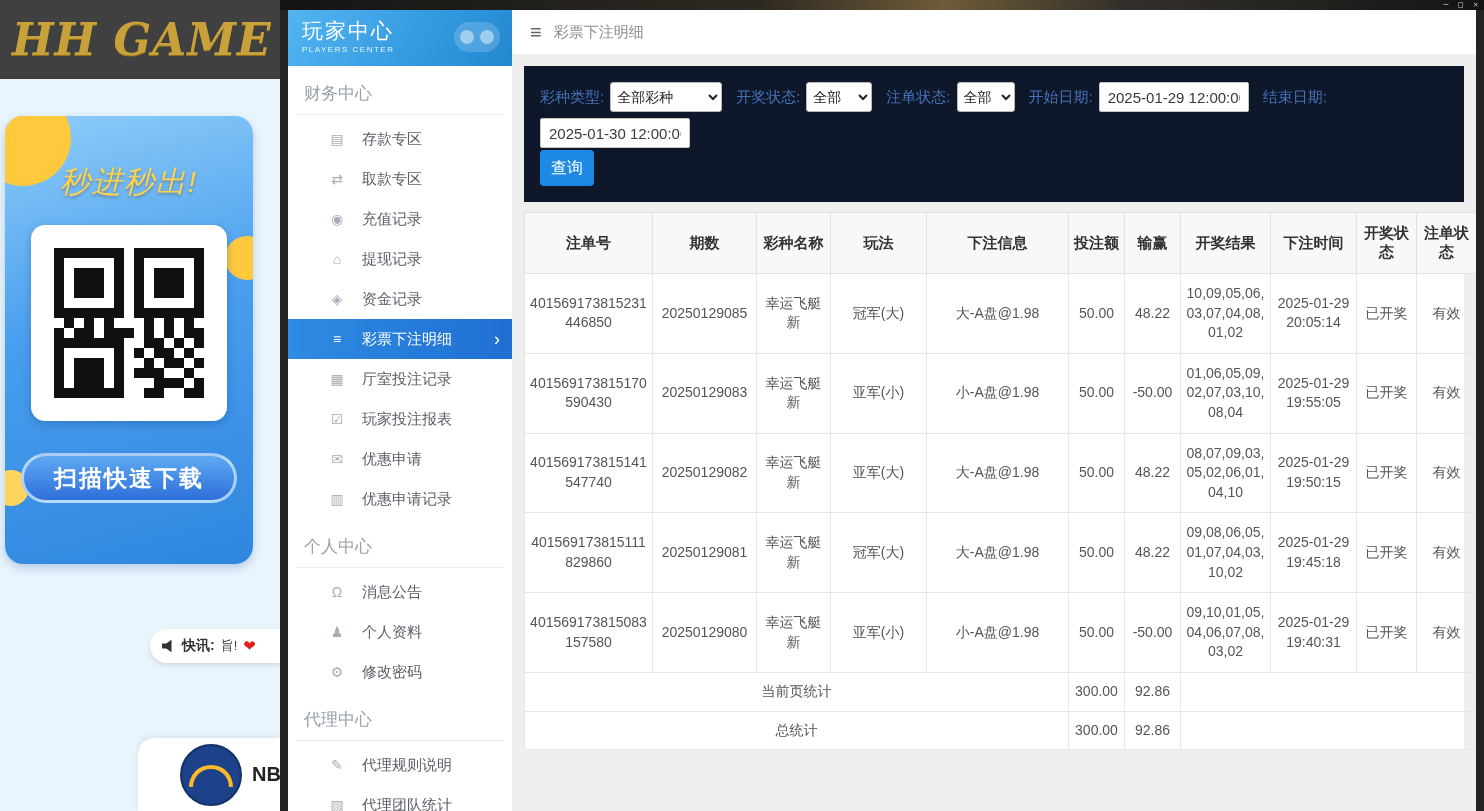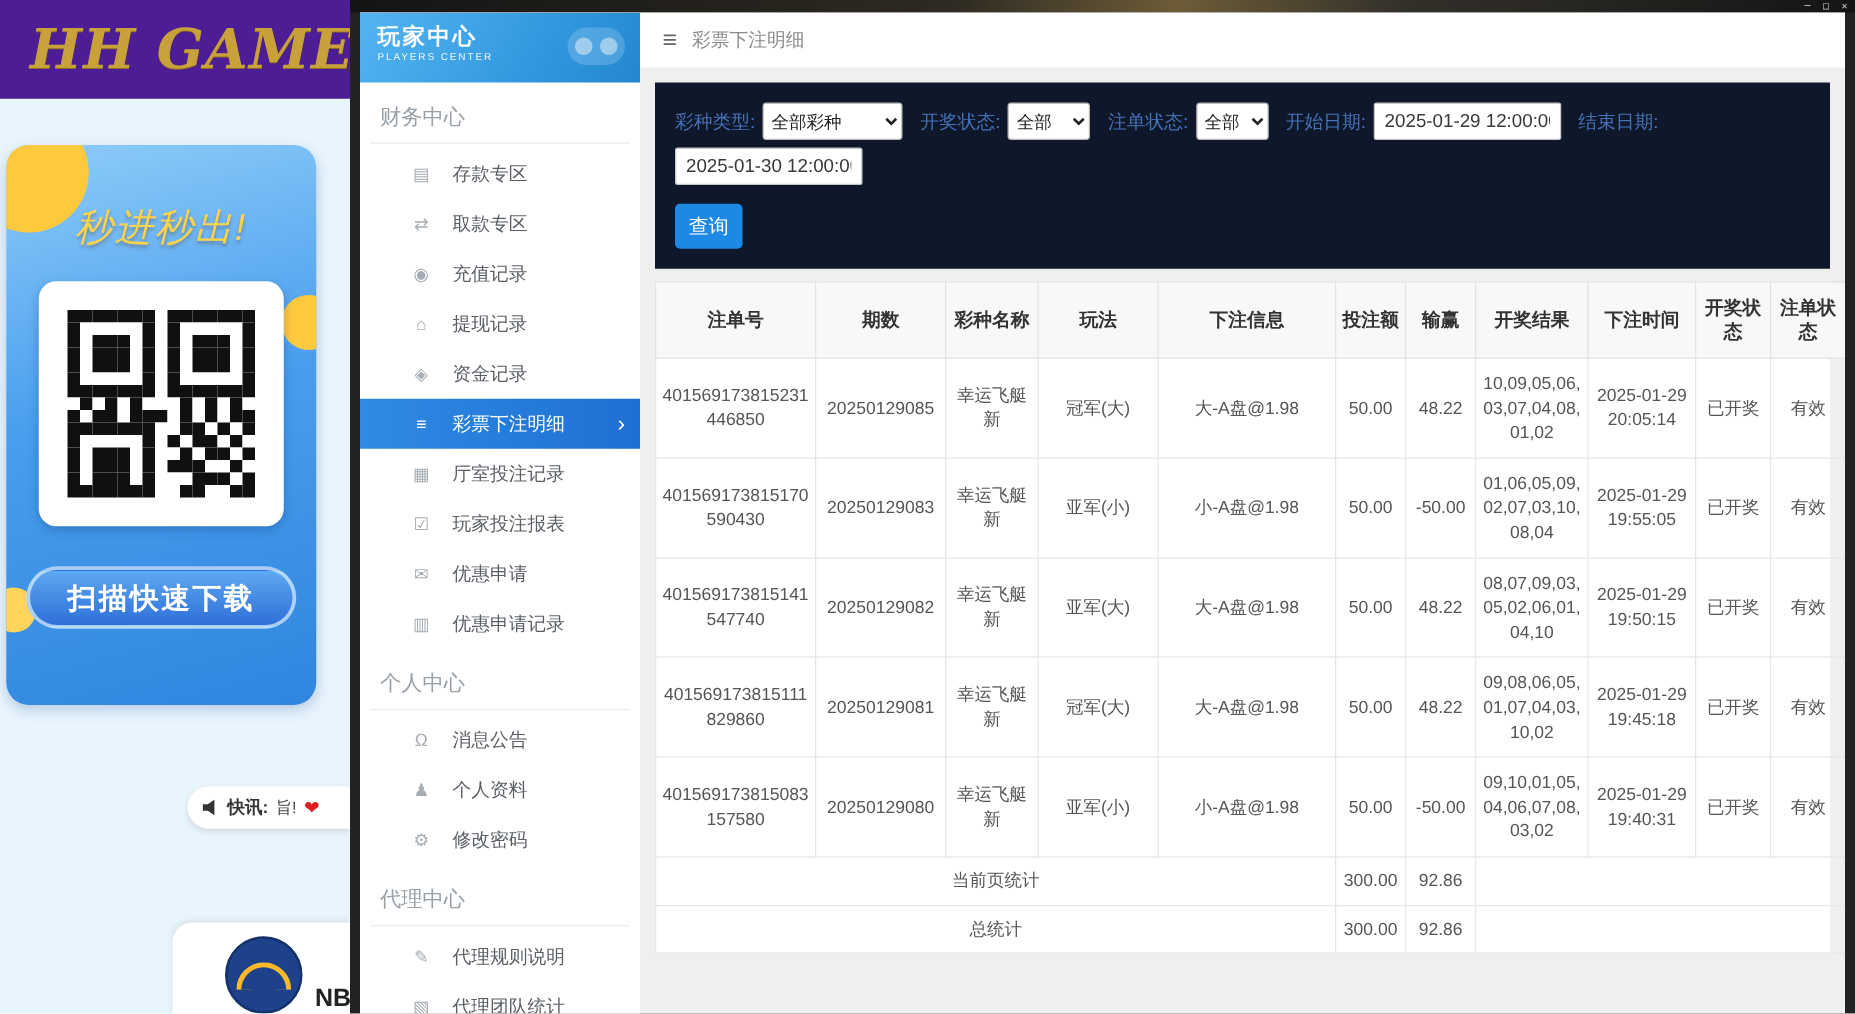--- a/index.html
+++ b/index.html
@@ -2,56 +2,56 @@
 <html><head>
 <meta charset="utf-8">
 <style>
 *{box-sizing:border-box;margin:0;padding:0}
 html,body{width:1484px;height:811px;overflow:hidden}
 body{font-family:"Liberation Sans","DejaVu Sans",sans-serif;background:#fff}
 .screen{position:relative;width:1484px;height:811px;background:#fff;overflow:hidden}
 
 
 .left-page{position:absolute;left:0;top:0;width:280px;height:811px;background:#e9f5fd;overflow:hidden}
-.logo-area{height:79px;background:#4c1d95;display:flex;align-items:center;padding-left:24px;overflow:hidden}
+.logo-area{height:79px;background:#404040;display:flex;align-items:center;padding-left:12px;overflow:hidden}
 .logo-text{font-family:"DejaVu Serif","Liberation Serif",serif;font-style:italic;font-weight:700;font-size:44px;color:#c9a13b;text-shadow:0 1px 0 #8a6d1d;letter-spacing:1px;white-space:nowrap}
 .promo-card{position:absolute;left:5px;top:116px;width:248px;height:448px;border-radius:18px;background:linear-gradient(165deg,#8ecdf9 0%,#4a9eee 45%,#2f86df 100%);overflow:hidden;box-shadow:0 4px 10px rgba(30,80,160,.25)}
 .deco{position:absolute;border-radius:50%;background:#ffc93e}
 .deco1{left:-30px;top:-26px;width:96px;height:96px}
 .deco2{right:-16px;top:120px;width:44px;height:44px}
 .deco3{left:-12px;bottom:58px;width:36px;height:36px;background:#ffd45c}
 .promo-headline{position:relative;margin-top:46px;text-align:center;font-size:30px;font-weight:400;font-style:italic;color:#ffd24a;text-shadow:0 2px 3px rgba(90,40,0,.35);letter-spacing:2px}
 .qr-panel{position:relative;width:196px;height:196px;background:#fff;border-radius:14px;margin:22px auto 0;display:flex;align-items:center;justify-content:center;box-shadow:0 3px 8px rgba(20,60,120,.3)}
 .qr-grid{display:grid;grid-template-columns:repeat(15,10px);grid-template-rows:repeat(15,10px)}
 .qr-grid div{background:#fff}
 .qr-grid div.qon{background:#101010}
 .download-pill{position:relative;width:216px;height:50px;margin:32px auto 0;border-radius:26px;background:linear-gradient(180deg,#5fa9f2,#2e6fd9);border:3px solid rgba(210,235,255,.75);color:#fff;font-size:23px;font-weight:700;display:flex;align-items:center;justify-content:center;letter-spacing:2px;cursor:pointer}
 .ticker{position:absolute;left:150px;top:629px;height:34px;width:130px;background:#fff;border-radius:17px 0 0 17px;display:flex;align-items:center;gap:6px;padding:0 4px 0 12px;box-shadow:0 2px 5px rgba(0,0,0,.12)}
 .speaker-icon{width:14px;height:14px;background:#333;clip-path:polygon(0 32%,30% 32%,68% 6%,68% 94%,30% 68%,0 68%);flex:0 0 auto}
 .ticker-label{font-size:14px;font-weight:700;color:#333;white-space:nowrap}
 .ticker-text{font-size:13px;color:#444;white-space:nowrap}
 .heart-icon{color:#e02020;font-size:15px}
-.nba-card{position:absolute;left:138px;top:738px;width:142px;height:73px;background:#fff;border-radius:16px 0 0 0;display:flex;align-items:flex-end;gap:10px;padding-left:42px;box-shadow:0 -2px 6px rgba(0,0,0,.08)}
+.nba-card{position:absolute;left:138px;top:738px;width:142px;height:73px;background:#fff;border-radius:16px 0 0 0;display:flex;align-items:center;gap:10px;padding-left:42px;box-shadow:0 -2px 6px rgba(0,0,0,.08)}
 .nba-logo{position:relative;width:62px;height:62px;border-radius:50%;background:#1d428a;border:2px solid #14316b;flex:0 0 auto}
 .nba-logo::after{content:"";position:absolute;left:50%;top:50%;transform:translate(-50%,-46%);width:36px;height:18px;border:4px solid #fdb927;border-bottom:none;border-radius:36px 36px 0 0}
 .nba-text{font-size:20px;font-weight:700;color:#222}
 
 
 .window{position:absolute;left:280px;top:0;width:1204px;height:811px;background:#232323}
 .titlebar{height:10px;background:linear-gradient(90deg,#141414 0%,#2e2a22 40%,#6e5c38 55%,#33302a 70%,#141414 100%);display:flex;align-items:center;justify-content:flex-end;gap:10px;padding-right:6px}
 .tb-icon{color:#c9c9c9;font-size:8px;line-height:1;font-family:"DejaVu Sans Mono",monospace;cursor:pointer}
 .tb-min::before{content:"─"}
 .tb-max::before{content:"□"}
 .tb-close::before{content:"✕"}
 .window-body{position:absolute;left:8px;right:8px;top:10px;bottom:0;display:flex;background:#efefef;overflow:hidden}
 
 
 .sidebar{width:224px;background:#fff;flex:0 0 auto;overflow:hidden}
 .sidebar-header{height:56px;background:linear-gradient(120deg,#53b4f1 0%,#2e95dd 70%,#2387cf 100%);color:#fff;padding:7px 0 0 14px;position:relative}
-.sidebar-title{font-size:18px;font-weight:700;letter-spacing:2px}
+.sidebar-title{font-size:21px;font-weight:400;letter-spacing:2px}
 .sidebar-subtitle{font-size:8px;letter-spacing:1.5px;opacity:.9}
 .gamepad-icon{position:absolute;right:12px;top:12px;width:46px;height:30px;border-radius:15px;background:rgba(255,255,255,.18)}
 .gamepad-icon::before,.gamepad-icon::after{content:"";position:absolute;top:8px;width:14px;height:14px;border-radius:50%;background:rgba(255,255,255,.45)}
 .gamepad-icon::before{left:6px}.gamepad-icon::after{right:6px}
 .menu-heading{margin:6px 8px 4px;padding:10px 8px 9px;font-size:17px;color:#98a0a8;border-bottom:1px solid #ececec}
 .menu-item{height:40px;display:flex;align-items:center;padding:0 12px 0 40px;cursor:pointer}
 .menu-icon{width:18px;text-align:center;font-size:14px;color:#a6adb4;margin-right:16px;flex:0 0 auto}
 .menu-label{font-size:15px;color:#5a5f66;white-space:nowrap}
 .menu-item.active{background:linear-gradient(90deg,#2f8be3,#1f6fd2)}
 .menu-item.active .menu-icon,.menu-item.active .menu-label{color:#fff}
@@ -63,21 +63,21 @@
 .hamburger-icon{font-size:20px;color:#666;line-height:1;cursor:pointer}
 .hamburger-icon::before{content:"≡"}
 .page-title{font-size:15px;color:#8c8c8c}
 .filter-panel{margin:12px 12px 0;background:#0f172a;padding:16px 16px 16px;flex:0 0 auto}
 .filter-row{display:flex;align-items:center;gap:6px;flex-wrap:wrap}
 .filter-label{font-size:15px;color:#4472b8;margin-left:8px;white-space:nowrap}
 .filter-row .filter-label:first-child{margin-left:0}
 .filter-select{height:30px;border:1px solid #b9b9b9;border-radius:3px;font-size:14px;color:#222;background:#fff;padding:0 2px}
 .w112{width:112px}.w66{width:66px}.w58{width:58px}
 .date-input{width:150px;height:30px;border:1px solid #c6c6c6;border-radius:2px;font-size:15px;color:#3a3a3a;padding:0 8px}
-.query-btn{margin-top:15px;width:54px;height:36px;background:#1e88e5;border:none;border-radius:4px;color:#fff;font-size:16px;cursor:pointer;display:block}
+.query-btn{margin-top:2px;width:54px;height:36px;background:#1e88e5;border:none;border-radius:4px;color:#fff;font-size:16px;cursor:pointer;display:block}
 .table-panel{margin:10px 12px 0;background:#fff;flex:0 0 auto}
 table.bet-table{width:100%;border-collapse:collapse;table-layout:fixed}
 .bet-table th{background:#f8f8f8;border:1px solid #e2e2e2;font-size:15px;color:#333;font-weight:700;padding:11px 2px;text-align:center}
 .bet-table td{border:1px solid #e6e6e6;font-size:14px;color:#555;text-align:center;padding:10px 4px;line-height:1.4;word-break:break-all}
 .bet-table tr.summary-row td{padding:9px 4px}
 </style>
 </head>
 <body>
 
 <div class="screen">

